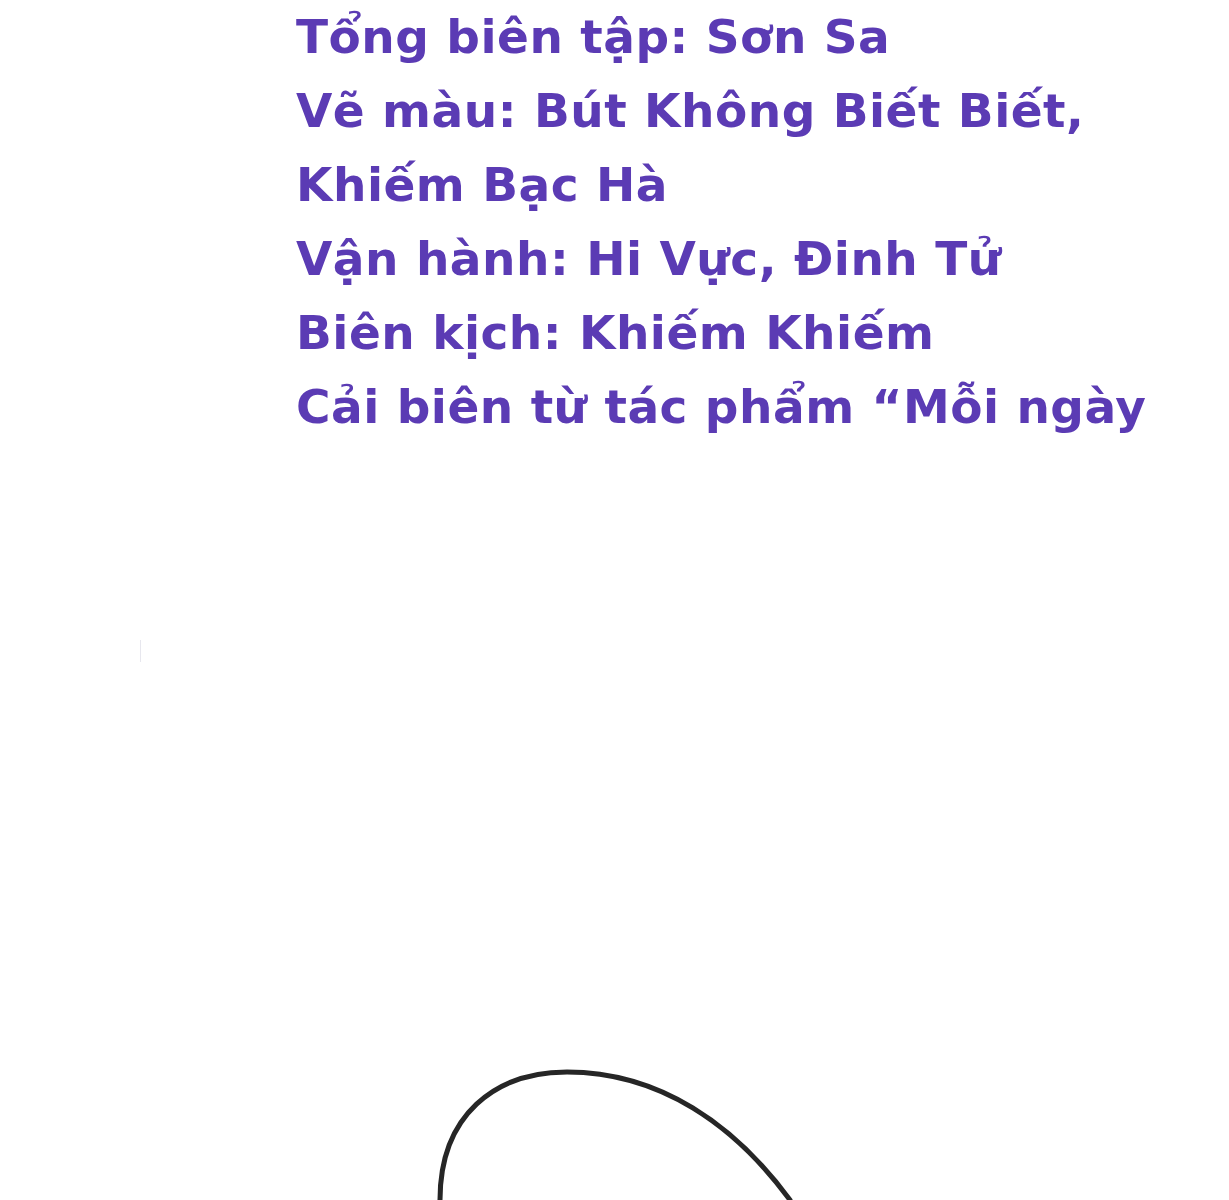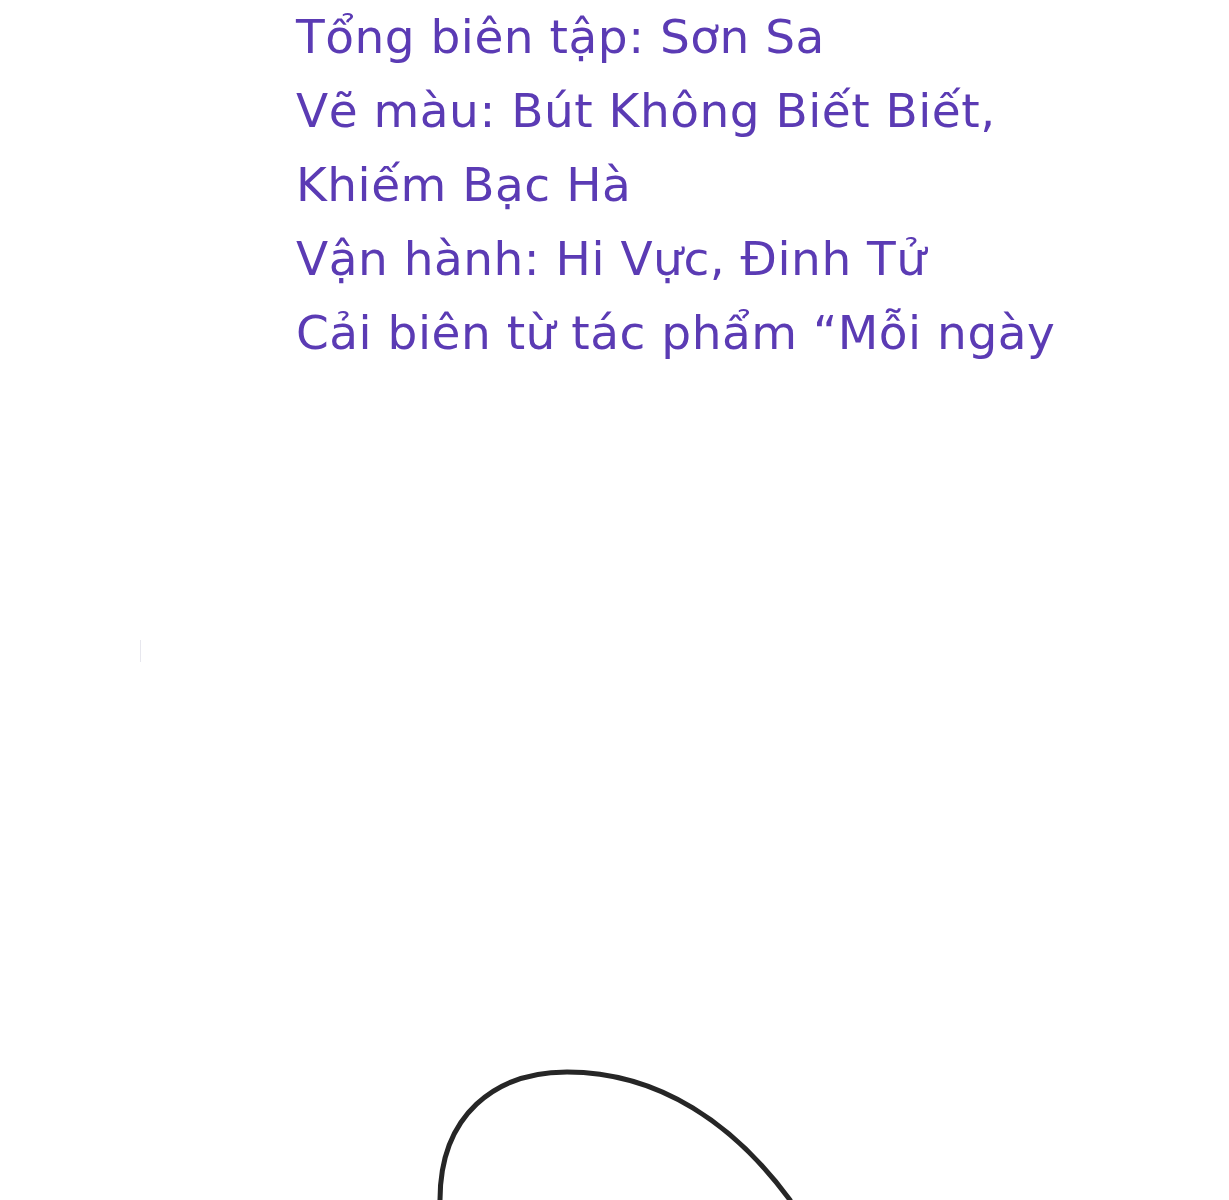--- a/index.html
+++ b/index.html
@@ -17,21 +17,21 @@
 
   
   #credits {
     position: absolute;
     left: 296px;
     top: 0px;
     width: 880px;
   }
   .credit-line {
     font-family: "DejaVu Sans", sans-serif;
-    font-weight: normal;
+    font-weight: bold;
     font-size: 47px;
     line-height: 74px;
     color: #5b3bb4;
     letter-spacing: 0.5px;
     white-space: pre;
   }
   .credit-line.indent {
     text-indent: 0px;
   }
 
@@ -62,20 +62,21 @@
   }
 </style>
 </head>
 <body>
 
 <div id="credits">
   <div class="credit-line">Tổng biên tập: Sơn Sa</div>
   <div class="credit-line">Vẽ màu: Bút Không Biết Biết,</div>
   <div class="credit-line">Khiếm Bạc Hà</div>
   <div class="credit-line">Vận hành: Hi Vực, Đinh Tử</div>
+  <div class="credit-line">Biên kịch: Khiếm Khiếm</div>
   <div class="credit-line">Cải biên từ tác phẩm “Mỗi ngày</div>
 </div>
 
 <div id="hairline"></div>
 
 <div id="illustration">
   <div id="arc-wrap">
     <svg width="1229" height="270" viewBox="0 0 1229 270" xmlns="http://www.w3.org/2000/svg" aria-hidden="true">
       <path d="M 440 270 C 440 185 495 142 567 142 C 660 142 735 195 790 270" fill="none" stroke="#262626" stroke-width="5" stroke-linecap="round"></path>
     </svg>

